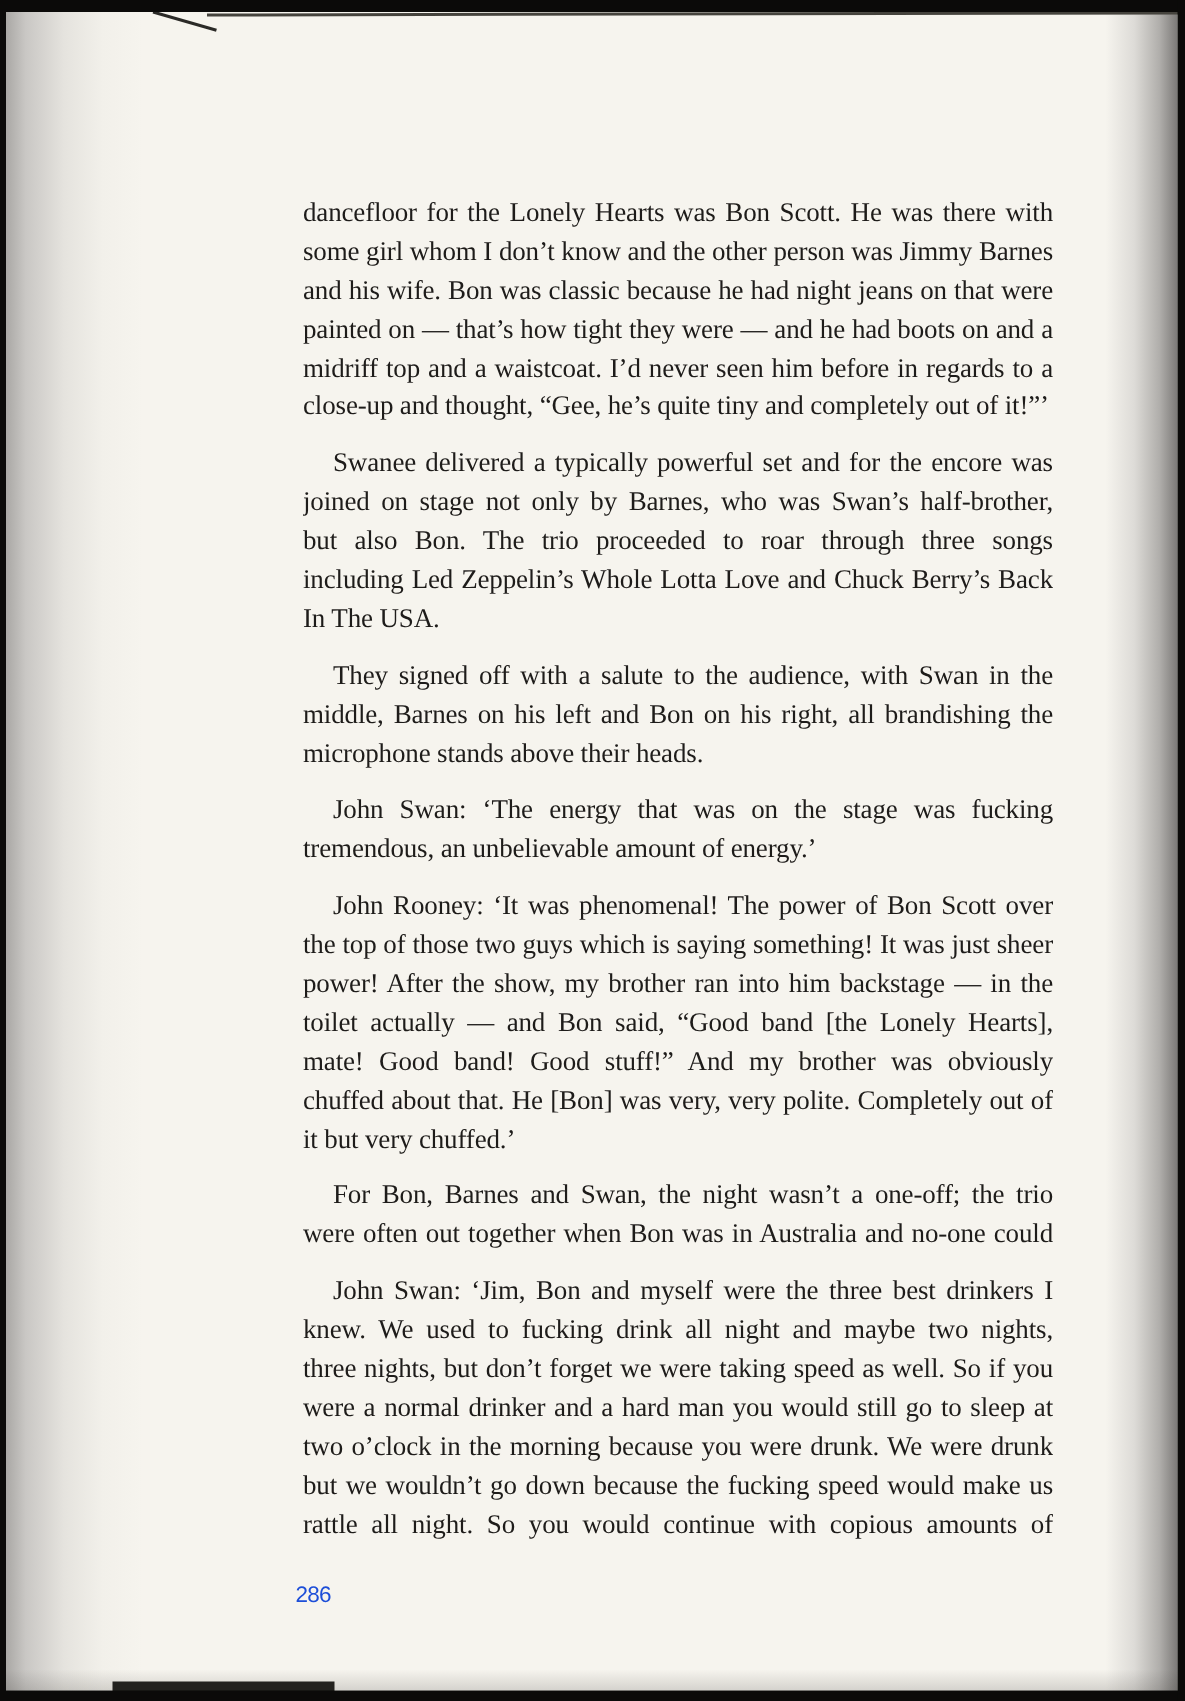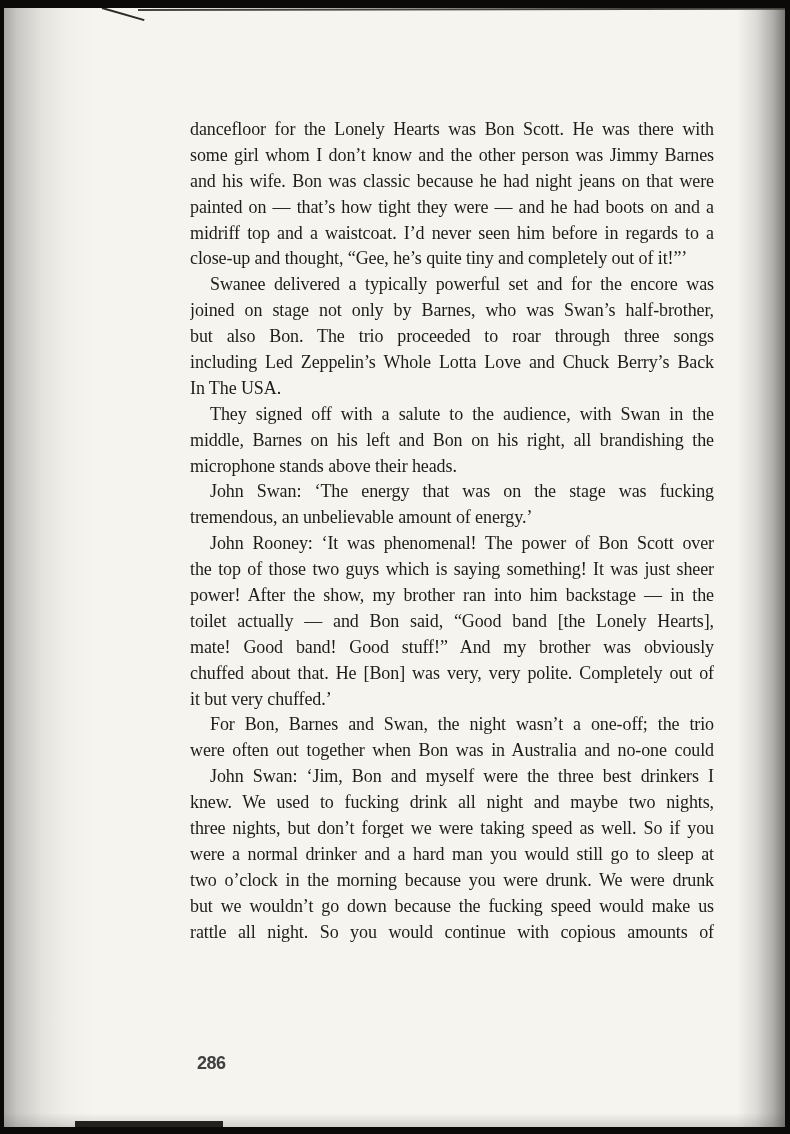--- a/index.html
+++ b/index.html
@@ -25,29 +25,29 @@
   .top-line    { position:absolute; left:138px; top:9px; width:652px; height:2px; background:#45433d; transform:rotate(-0.12deg); transform-origin:left center; }
   .top-curl    { position:absolute; left:102px; top:7px; width:44px; height:2px; background:#2b2a27; transform:rotate(16deg); transform-origin:left center; }
   .bottom-shade{ position:absolute; left:0; bottom:7px; width:100%; height:14px;
     background:linear-gradient(to top,rgba(60,58,55,0.18),rgba(60,58,55,0)); }
 
   
   .text-column {
     position:absolute; left:190px; top:117px; width:524px;
     color:#1e1c1a; font-size:18px; line-height:25.9px; letter-spacing:-0.1px;
   }
-  .para { margin:0;font-family:Liberation Serif, serif; }
+  .para { margin:12px;font-family:Liberation Serif, serif; }
   .line { text-align:justify; text-align-last:justify; height:25.9px; overflow:hidden; }
   .line.last { text-align-last:left; }
   .line.first-indent { padding-left:20px; }
 
   .page-number {
     position:absolute; left:197px; top:1054px;
-    font-family:"Liberation Sans", sans-serif; font-weight:bold;
-    font-size:18px; line-height:19px; color:#404040; letter-spacing:-0.5px;
+    font-family:"Liberation Sans", sans-serif; font-weight:normal;
+    font-size:15px; line-height:19px; color:#1d4ed8; letter-spacing:-0.5px;
   }
 </style>
 </head>
 <body>
 
 <div class="scan">
   <div class="grad-left"></div>
   <div class="grad-right"></div>
   <div class="bottom-shade"></div>
 

